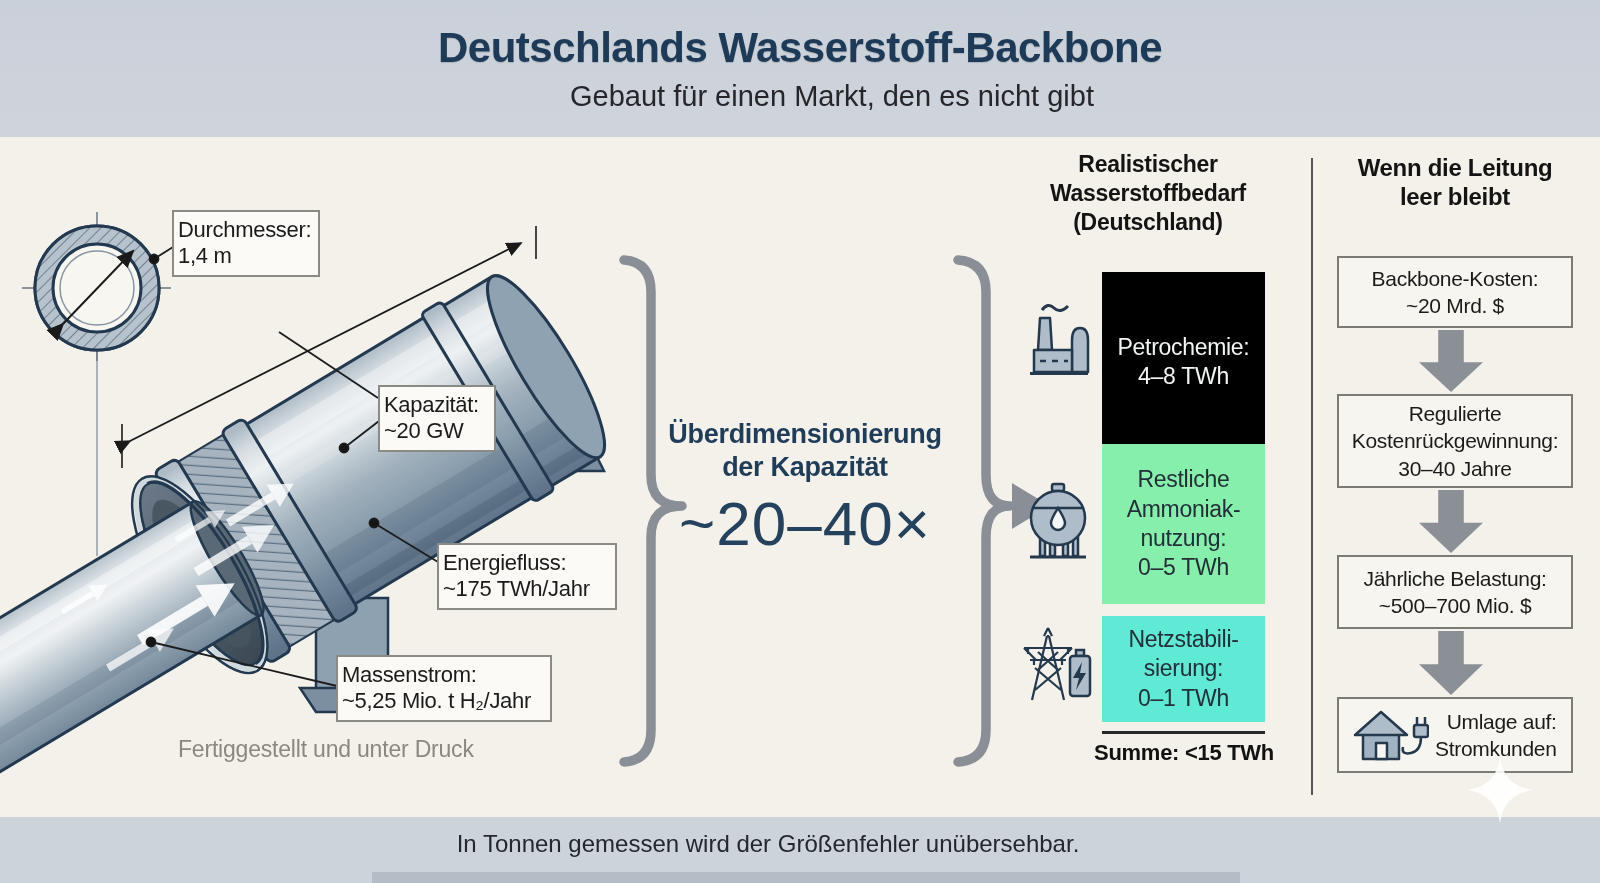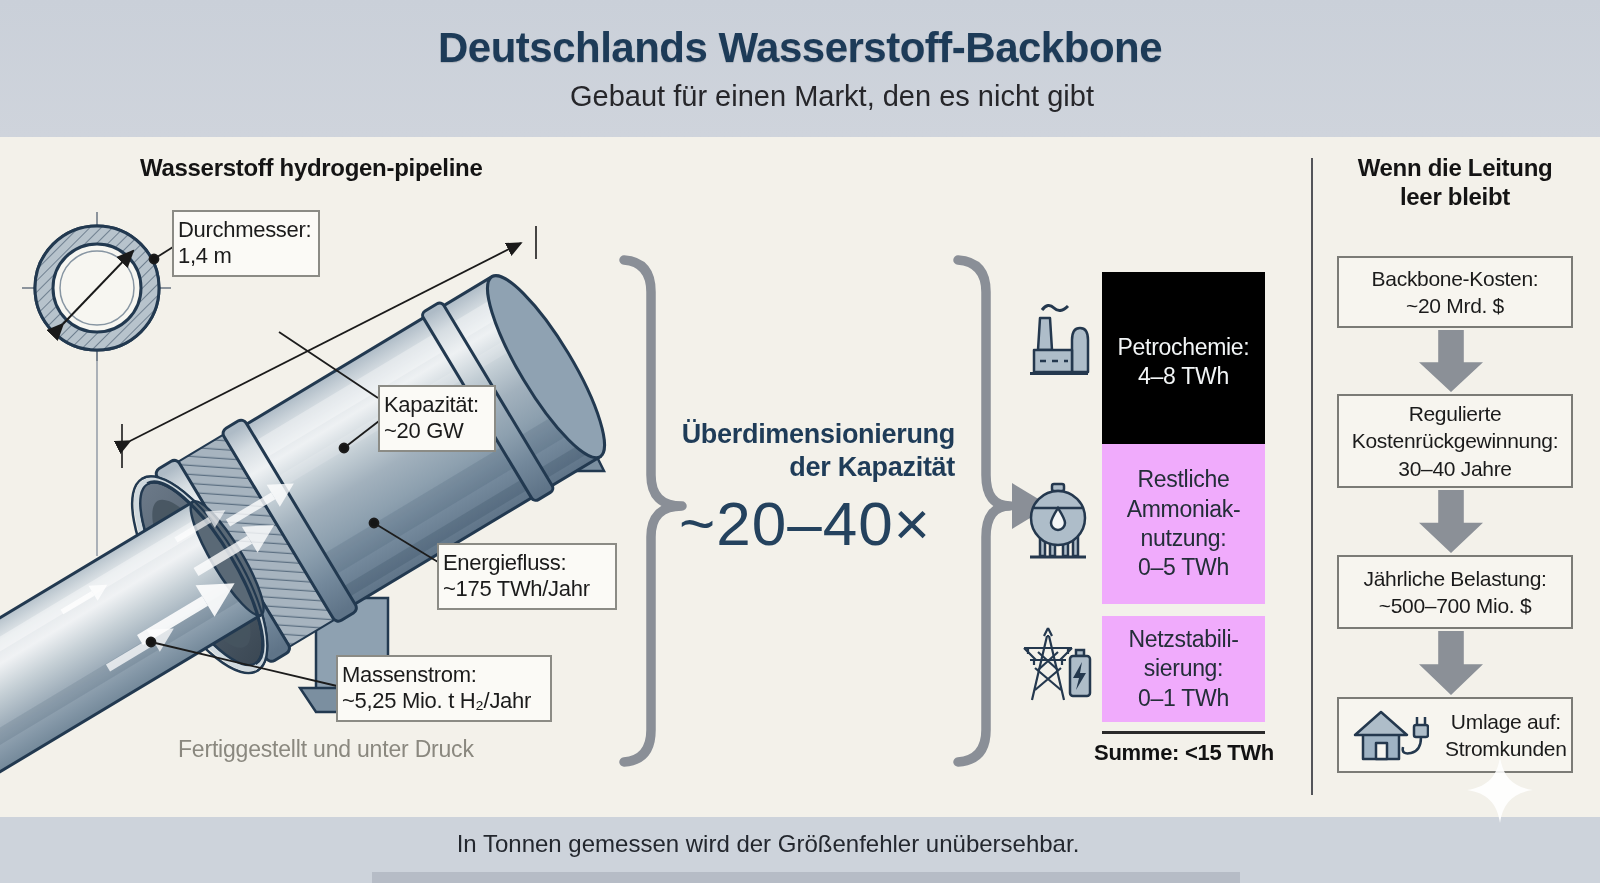--- a/index.html
+++ b/index.html
@@ -15,30 +15,30 @@
   .main-title{left:0;top:24px;width:1600px;text-align:center;font-size:42px;font-weight:bold;
               color:#1d3b58;letter-spacing:-0.5px;text-shadow:0 1px 1px rgba(0,0,0,0.15);}
   .sub-title{left:0;top:80px;width:1600px;text-align:center;font-size:29px;color:#26262a;margin-left:32px;}
   
   .sec-head{font-weight:bold;color:#141414;font-size:23px;line-height:29px;letter-spacing:-0.3px;}
   
   .lbl{background:#fbfaf6;border:2px solid #8b8b85;padding:5px 4px;font-size:22px;
        line-height:1.2;color:#1b1b1b;box-sizing:border-box;letter-spacing:-0.3px;}
   .caption{font-size:23px;color:#8a887f;letter-spacing:-0.2px;}
   
-  .over-title{left:655px;top:418px;width:300px;text-align:right;font-size:27px;line-height:1.22;
+  .over-title{left:655px;top:418px;width:300px;text-align:center;font-size:27px;line-height:1.22;
               font-weight:bold;color:#1f3c58;letter-spacing:-0.3px;}
   .over-value{left:640px;top:488px;width:330px;text-align:center;font-size:62px;color:#24425e;
               letter-spacing:1px;}
   
   .demand-box{left:1102px;width:163px;display:flex;align-items:center;justify-content:center;
               text-align:center;font-size:23px;line-height:1.28;letter-spacing:-0.3px;}
   .d1{background:#000000;color:#f2f5f6;margin-top:18px;}
-  .d2{background:#f0abfc;color:#232e38;}
-  .d3{background:#f0abfc;color:#232e38;}
+  .d2{background:#86efac;color:#232e38;}
+  .d3{background:#5eead4;color:#232e38;}
   .sum-rule{left:1102px;top:731px;width:163px;height:3px;background:#2a2a2a;}
   .sum-text{left:1084px;top:740px;width:200px;text-align:center;font-weight:bold;
             font-size:22px;color:#121212;letter-spacing:-0.3px;}
   
   .v-divider{left:1311px;top:158px;width:2px;height:637px;background:#53555a;}
   .cost-box{left:1337px;width:236px;background:#f7f5ef;border:2px solid #7b7b76;
             display:flex;align-items:center;justify-content:center;text-align:center;
             font-size:21px;line-height:1.3;color:#1b1b1b;box-sizing:border-box;letter-spacing:-0.3px;}
   .blockarrow{width:64px;background:#8b9097;
       clip-path:polygon(30% 0,70% 0,70% 52%,100% 52%,50% 100%,0 52%,30% 52%);}
@@ -160,21 +160,20 @@
       <line x1="279" y1="332" x2="378" y2="398"></line>
       <line x1="344" y1="448" x2="379" y2="421"></line>
         <circle cx="344" cy="448" r="4.5"></circle>
       <line x1="374" y1="523" x2="438" y2="562"></line>
         <circle cx="374" cy="523" r="4.5"></circle>
       <line x1="151" y1="642" x2="337" y2="686"></line>
         <circle cx="151" cy="642" r="4.5"></circle>
     </g>
   </svg>
 
-  <div class="abs sec-head" style="left:140px;top:153px;font-size:24px">Wasserstoff hydrogen-pipeline</div>
   <div class="abs lbl pre" style="left:172px;top:210px;width:148px">Durchmesser:
 1,4 m</div>
   <div class="abs lbl pre" style="left:378px;top:385px;width:118px">Kapazität:
 ~20 GW</div>
   <div class="abs lbl pre" style="left:437px;top:543px;width:180px">Energiefluss:
 ~175 TWh/Jahr</div>
   <div class="abs lbl pre" style="left:336px;top:655px;width:216px">Massenstrom:
 ~5,25 Mio. t H₂/Jahr</div>
   <div class="abs caption" style="left:178px;top:736px">Fertiggestellt und unter Druck</div>
 
@@ -183,20 +182,23 @@
       <path d="M624 260 Q651 262 651 292 L651 475 Q651 506 682 506 Q651 506 651 537 L651 730 Q651 760 624 762"></path>
       <path d="M958 260 Q986 262 986 292 L986 475 Q986 506 1010 506 Q986 506 986 537 L986 730 Q986 760 958 762"></path>
     </g>
     <polygon points="1012,483 1050,506 1012,529" fill="#8a8f97"></polygon>
   </svg>
 
   <div class="abs over-title pre">Überdimensionierung
 der Kapazität</div>
   <div class="abs over-value">~20–40×</div>
 
+  <div class="abs sec-head pre" style="left:1038px;top:150px;width:220px;text-align:center">Realistischer
+Wasserstoffbedarf
+(Deutschland)</div>
 
   <svg class="abs" style="left:1026px;top:300px" width="64" height="78" viewBox="0 0 64 78">
     <g stroke="#24384e" stroke-width="2.5" fill="#aebdc9" stroke-linejoin="round">
       <path d="M16 10 Q22 2 28 8 Q34 14 42 6" fill="none" stroke-width="3"></path>
       <polygon points="14,18 24,18 26,50 12,50"></polygon>
       <path d="M46 72 V40 Q46 28 54 28 Q62 28 62 40 V72 Z"></path>
       <rect x="8" y="50" width="38" height="22"></rect>
       <path d="M14 61 h6 M26 61 h6 M38 61 h4" fill="none" stroke-width="2.5"></path>
       <line x1="4" y1="73.5" x2="62" y2="73.5" stroke-width="3"></line>
     </g>
@@ -262,21 +264,21 @@
     <svg width="78" height="60" viewBox="0 0 78 60" style="flex:0 0 auto">
       <g stroke="#24384e" stroke-width="2.5" stroke-linejoin="round">
         <rect x="12" y="28" width="36" height="26" fill="#9fb3c4"></rect>
         <polygon points="4,30 30,7 56,30" fill="#aebdc9"></polygon>
         <rect x="25" y="38" width="11" height="16" fill="#f6f5f0"></rect>
         <path d="M70 32 Q70 46 60 48 Q50 50 52 42" fill="none"></path>
         <rect x="63" y="20" width="14" height="12" rx="2" fill="#aebdc9"></rect>
         <path d="M66 12 V20 M74 12 V20" fill="none"></path>
       </g>
     </svg>
-    <div class="pre" style="margin-left:16px;text-align:center">Umlage auf:
+    <div class="pre" style="margin-left:6px;text-align:right">Umlage auf:
 Stromkunden</div>
   </div>
 
   <div class="abs band-bottom"></div>
   <div class="abs band-bottom-strip"></div>
   <div class="abs footer-text">In Tonnen gemessen wird der Größenfehler unübersehbar.</div>
 
   <svg class="abs" style="left:1467px;top:757px" width="66" height="66" viewBox="0 0 66 66">
     <path d="M33 0 C36 20 46 30 66 33 C46 36 36 46 33 66 C30 46 20 36 0 33 C20 30 30 20 33 0 Z" fill="#ffffff" opacity="0.88"></path>
   </svg>

